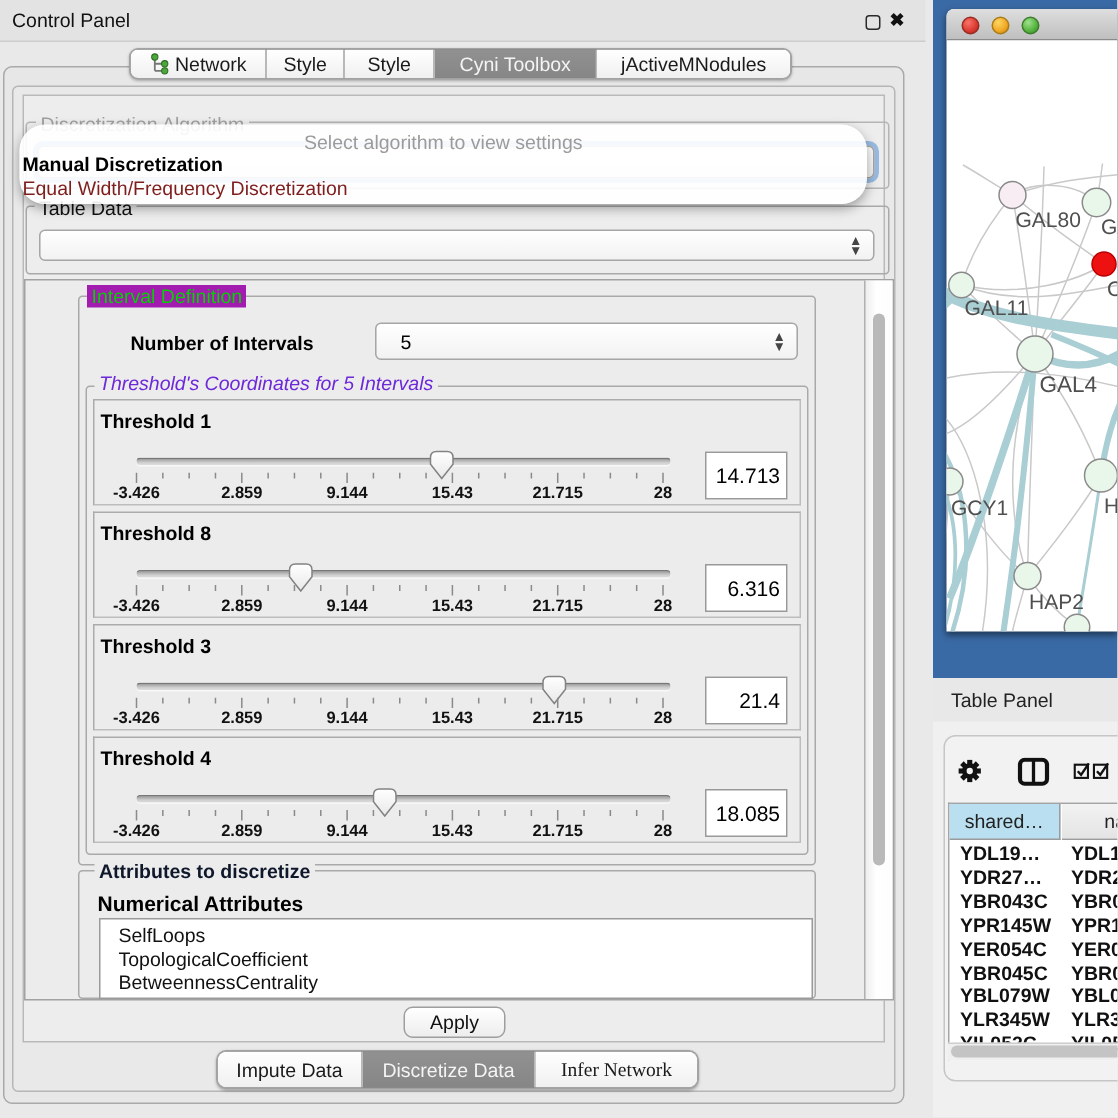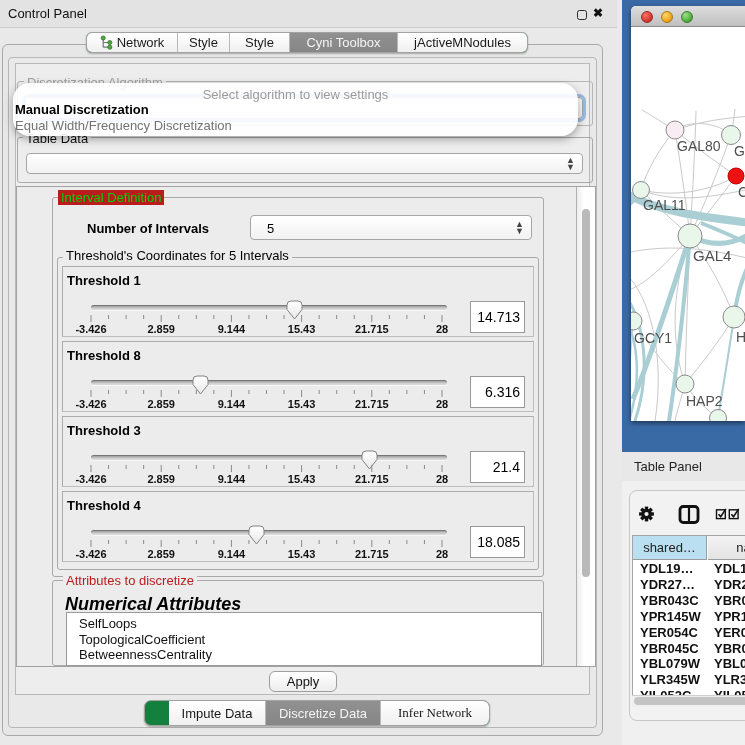--- a/index.html
+++ b/index.html
@@ -17,27 +17,27 @@
 
 #outerpanel { left:2px; top:44px; width:601px; height:692px; background:#e7e7e7;
   border:1px solid #a9a9a9; border-radius:6px; }
 #contentpanel { left:8px; top:57px; width:589px; height:671px; background:#e9e9e9;
   border:1px solid #b6b6b6; border-radius:4px; }
 #tabcontent { left:15px; top:63px; width:575px; height:632px; background:#ededed;
   border:1px solid #b9b9b9; }
 
 
 .seg { display:flex; border:1px solid #a2a2a2; border-radius:6px; overflow:hidden;
-  background:#15803d; box-shadow:0 1px 2px rgba(0,0,0,0.28); font-size:13px; color:#1a1a1a; }
+  background:#737373; box-shadow:0 1px 2px rgba(0,0,0,0.28); font-size:13px; color:#1a1a1a; }
 .seg .s { display:flex; align-items:center; justify-content:center;
   background:linear-gradient(#ffffff,#f0f0f0); border-right:1px solid #b9b9b9; }
 .seg .s:last-child { border-right:none; }
 .seg .s.dark { background:linear-gradient(#919191,#868686); color:#f4f4f4; }
 #toptabs { left:86px; top:32px; height:21px; z-index:30; }
-#bottomtabs { left:144px; top:700px; height:26px; z-index:30; border-radius:7px;padding-left:24px; }
+#bottomtabs { left:144px; top:700px; height:26px; z-index:30; border-radius:7px; }
 
 
 .group { border:1px solid #a9a9a9; border-radius:3px; }
 .gtitle { position:absolute; font-size:13px; background:#ededed; padding:0 3px; white-space:nowrap; }
 
 
 .combo { background:linear-gradient(#ffffff,#f2f2f2); border:1px solid #a6a6a6;
   border-radius:4px; font-size:13px; color:#000; }
 .combo .ct { position:absolute; left:8px; top:50%; transform:translateY(-50%); white-space:nowrap;}
 .combo .arr { position:absolute; right:7px; top:50%; transform:translateY(-50%);
@@ -81,21 +81,21 @@
   line-height:24px; border-right:1px solid #9c9c9c; border-bottom:1px solid #9c9c9c; }
 .trow { position:absolute; left:7px; font-size:13px; color:#111; white-space:nowrap;font-weight:bold; }
 #hscroll { left:632px; top:695px; width:113px; height:12px; background:#efefef; border-top:1px solid #cfcfcf;}
 #hthumb { left:634px; top:697px; width:120px; height:8px; background:#c4c4c4; border-radius:4px; }
 
 
 #popup { left:13px; top:83px; width:565px; height:53px; background:rgba(255,255,255,0.9);
   border-radius:17px; box-shadow:0 3px 8px rgba(0,0,0,0.35); z-index:20; font-size:13px; }
 #popup .r1 { position:absolute; top:4px; width:100%; text-align:center; color:#9b9b9b; }
 #popup .r2 { position:absolute; top:18.5px; left:2px; font-weight:bold; color:#000; }
-#popup .r3 { position:absolute; top:34.5px; left:2px; color:#737373; }
+#popup .r3 { position:absolute; top:34.5px; left:2px; color:#7f1d1d; }
 </style>
 </head>
 <body>
 <div id="root">
 
   <div class="abs" id="titlebar">
       <span class="t">Control Panel</span>
     </div>
   <div class="abs" id="floatbtn"></div>
   <div class="abs" id="closebtn">✖</div>
@@ -119,30 +119,30 @@
   <div class="gtitle" style="left:23px; top:131px; color:#111;">Table Data</div>
   <div class="abs combo" style="left:26px; top:153px; width:557px; height:21px;">
       <span class="arr">▲<br>▼</span>
   </div>
 
   <div class="abs" id="scrollpanel"></div>
   <div class="abs" id="vtrack"></div>
   <div class="abs" id="vthumb"></div>
 
   <div class="abs group" style="left:52px; top:197px; width:492px; height:380px; background:#ececec;"></div>
-  <div class="gtitle" style="left:58px; top:190px; color:#00d300; background:#b91c1c;">Interval Definition</div>
+  <div class="gtitle" style="left:58px; top:190px; color:#00d300; background:#a21caf;">Interval Definition</div>
 
   <div class="abs" style="left:87px; top:221px; font-size:13px; font-weight:bold; color:#000;">Number of Intervals</div>
   <div class="abs combo" style="left:250px; top:215px; width:282px; height:25px;">
     <span class="ct" style="left:16px;">5</span>
       <span class="arr">▲<br>▼</span>
   </div>
 
   <div class="abs group" style="left:57px; top:257px; width:482px; height:313px;"></div>
-  <div class="gtitle" style="left:63px; top:248px; color:#000000; background:#ececec;">Threshold's Coordinates for 5 Intervals</div>
+  <div class="gtitle" style="left:63px; top:248px; color:#6d28d9; background:#ececec;font-style:italic;">Threshold's Coordinates for 5 Intervals</div>
 
   <div id="thresholds">
       <div class="tpanel" style="top:266px;"></div>
       <div class="tlabel" style="top:273px;">Threshold 1</div>
       <div class="track" style="top:305px;"></div>
       <svg class="abs" style="left:286.09720000000004px; top:300px;" width="17" height="20" viewBox="0 0 17 20">
         <defs>
           <linearGradient id="thg0" x1="0" y1="0" x2="0" y2="1">
             <stop offset="0" stop-color="#ffffff"></stop>
             <stop offset="1" stop-color="#e8e8e8"></stop>
@@ -302,22 +302,22 @@
       <div class="abs" style="left:56px; top:548px; width:70px; text-align:center;font-size:11px; font-weight:bold; color:#111;">-3.426</div>
       <div class="abs" style="left:126.19999999999999px; top:548px; width:70px; text-align:center;font-size:11px; font-weight:bold; color:#111;">2.859</div>
       <div class="abs" style="left:196.4px; top:548px; width:70px; text-align:center;font-size:11px; font-weight:bold; color:#111;">9.144</div>
       <div class="abs" style="left:266.6px; top:548px; width:70px; text-align:center;font-size:11px; font-weight:bold; color:#111;">15.43</div>
       <div class="abs" style="left:336.8px; top:548px; width:70px; text-align:center;font-size:11px; font-weight:bold; color:#111;">21.715</div>
       <div class="abs" style="left:407px; top:548px; width:70px; text-align:center;font-size:11px; font-weight:bold; color:#111;">28</div>
       <div class="vbox" style="top:526px;">18.085</div>
     </div>
 
   <div class="abs group" style="left:52px; top:580px; width:492px; height:86px;"></div>
-  <div class="gtitle" style="left:63px; top:573px; color:#b91c1c; background:#ececec;">Attributes to discretize</div>
-  <div class="abs" style="left:65px; top:594px; font-size:18px; font-weight:bold; color:#000;font-style:italic;">Numerical Attributes</div>
+  <div class="gtitle" style="left:63px; top:573px; color:#0f172a; background:#ececec;font-weight:bold;">Attributes to discretize</div>
+  <div class="abs" style="left:65px; top:594px; font-size:14px; font-weight:bold; color:#000;">Numerical Attributes</div>
   <div class="abs" id="attrlist">SelfLoops<br>TopologicalCoefficient<br>BetweennessCentrality</div>
 
   <div class="abs" style="left:269px; top:671px; width:68px; height:21px; z-index:5;
        background:linear-gradient(#ffffff,#ededed); border:1px solid #9e9e9e; border-radius:6px;
        font-size:13px; color:#111; text-align:center; line-height:20px;">Apply</div>
 
   <div class="abs seg" id="toptabs">
     <div class="s" style="width:91px;"><svg width="13" height="15" viewBox="0 0 13 15" style="margin-right:4px;">
       <path d="M3.2 4 L3.2 12.2 M3.2 7.5 L9.5 7.5 M3.2 12.2 L9.5 12.2" stroke="#777" stroke-width="1.2" fill="none"></path>
       <circle cx="3.2" cy="3" r="2.1" fill="#4ea73c" stroke="#2e6d22" stroke-width="0.7"></circle>

